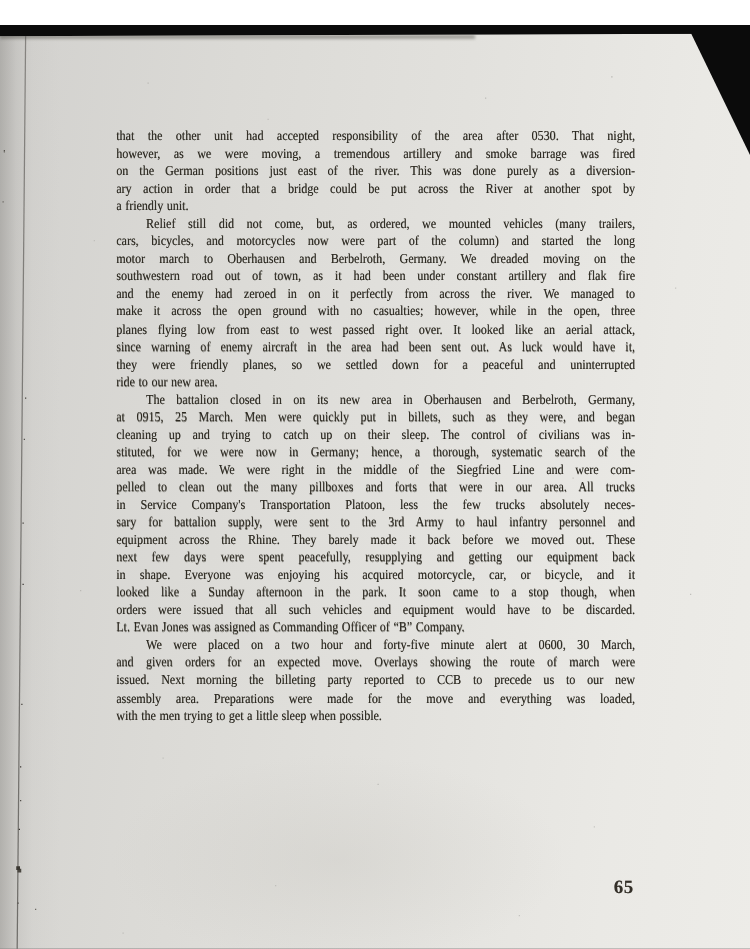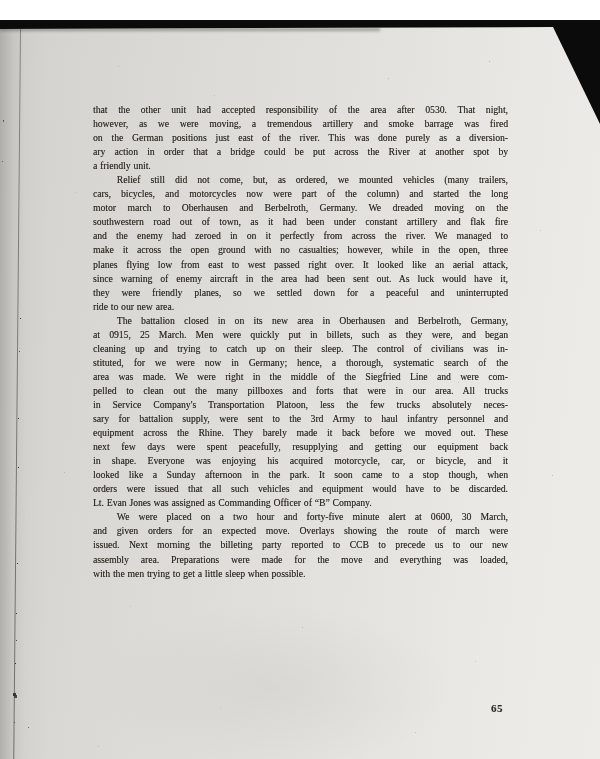--- a/index.html
+++ b/index.html
@@ -86,21 +86,21 @@
   .line {
     text-align: justify;
     text-align-last: justify;
     height: 14.05px;
     overflow: hidden;
   }
   .line.last { text-align-last: left; }
   .line.indent { text-indent: 27px; }
   .page-number {
     position: absolute; left: 491px; top: 682px;
-    font-size: 11px;
+    font-size: 15px;
     font-weight: bold;
     letter-spacing: 0.5px;
     color: #332f28;
     text-shadow: 0.25px 0.25px 0.2px rgba(51, 47, 40, 0.5);
   }
 </style>
 </head>
 <body>
 
 <div id="scan">

